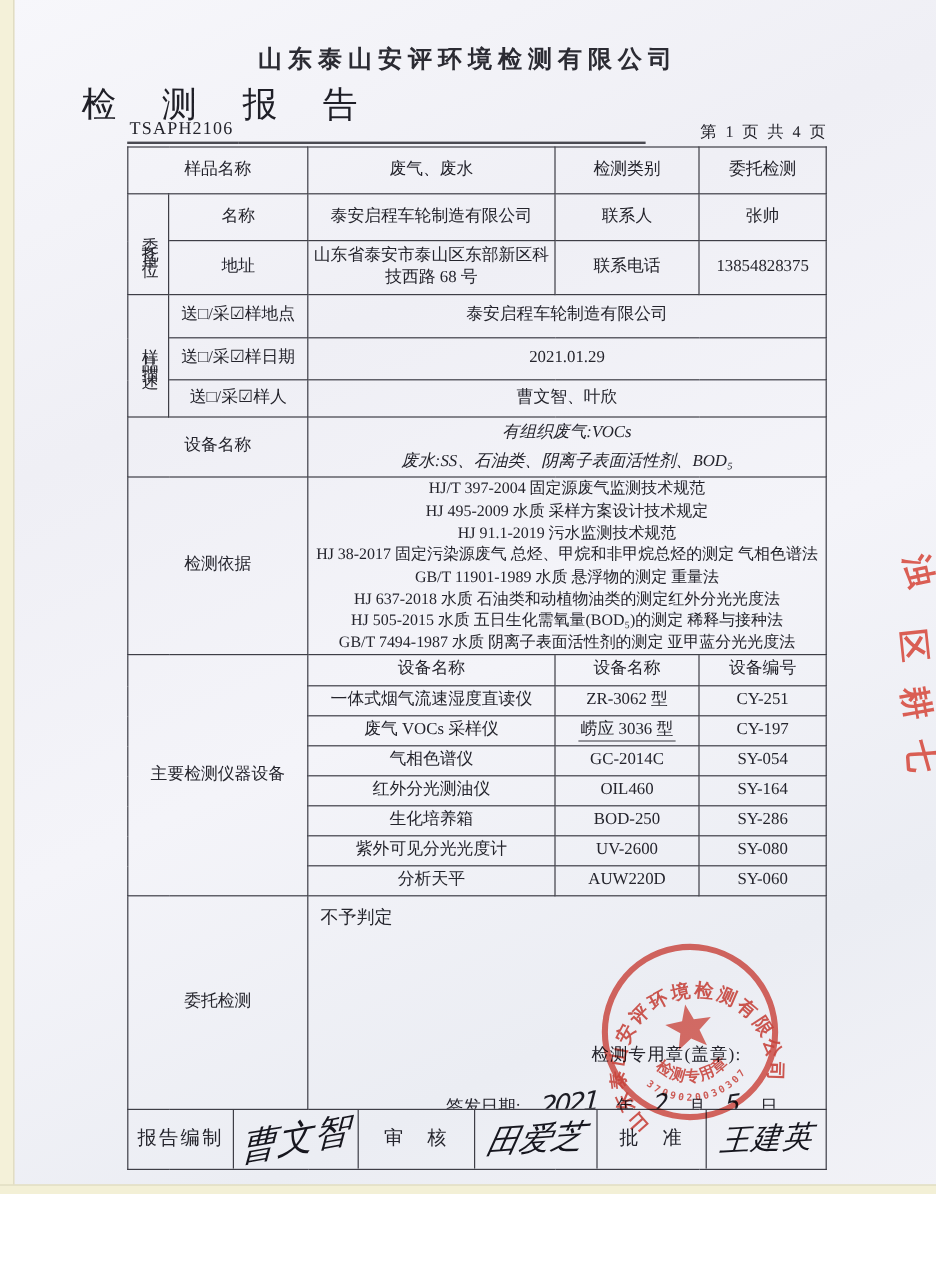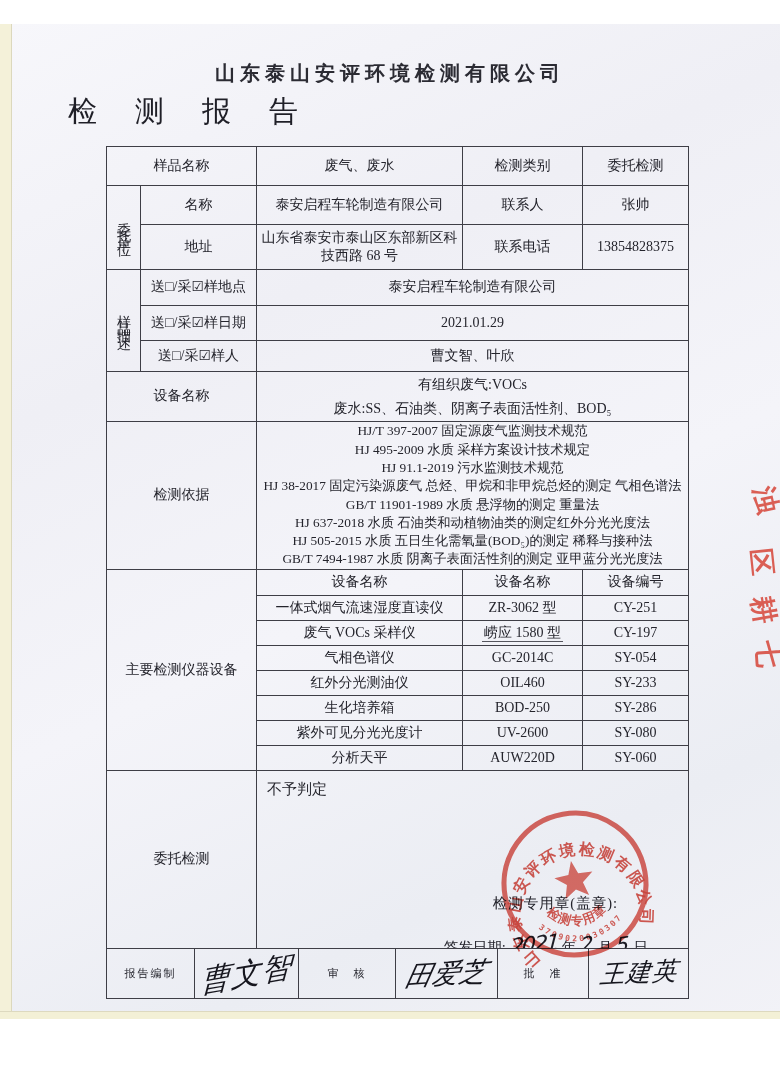--- a/index.html
+++ b/index.html
@@ -1,20 +1,20 @@
 <!DOCTYPE html>
 <html><head>
 <meta charset="utf-8">
 <style>
   html,body{margin:0;padding:0;}
   body{width:780px;height:1073px;}
   .page{
     position:relative;width:780px;height:995px;overflow:hidden;
     background:linear-gradient(155deg,#f7f7fb 0%,#efeff5 30%,#f4f4f9 55%,#ebedf3 80%,#f2f2f7 100%);
-    font-family:"Liberation Serif","DejaVu Sans",serif;color:#24242c;margin-top:24px;
+    font-family:"Liberation Serif","DejaVu Sans",serif;color:#24242c;
   }
   .edge-left{position:absolute;left:0;top:0;width:11px;height:1073px;background:#f4f1d9;border-right:1px solid #dcd8bd;}
   .edge-bottom{position:absolute;left:0;bottom:0;width:780px;height:7px;background:#f3f0d6;border-top:1px solid #ddd9bf;}
   .speck{position:absolute;left:270px;top:1048px;width:4px;height:6px;background:#8a4a1f;border-radius:50%;opacity:.8;}
 
   .company-title{
     position:absolute;left:0;top:36px;width:780px;text-align:center;
     font-size:20px;font-weight:600;letter-spacing:5px;color:#2b2b33;
   }
   .report-title{
@@ -38,42 +38,42 @@
     font-size:14px;padding:0 2px;line-height:1.3;color:#24242c;
     overflow:hidden;
   }
   td.vert{
     font-size:14.5px;letter-spacing:2px;padding:0;
   }
   td.vert span{writing-mode:vertical-rl;text-orientation:upright;letter-spacing:7px;}
   td.lft{text-align:left;padding-left:7px;}
   .two-line{line-height:1.55;}
   .basis-line{font-size:13.3px;line-height:18.3px;white-space:nowrap;}
-  .items-line{font-size:14px;line-height:24px;white-space:nowrap;}
+  .items-line{font-size:14px;line-height:24px;white-space:nowrap;font-style:italic;}
   .u-line{border-bottom:1px solid #55555d;padding:0 2px 1px 2px;}
   .small-cells{font-size:13.5px;}
 
   
   td.conclusion{position:relative;vertical-align:top;text-align:left;}
   .concl-text{position:absolute;left:10px;top:9px;font-size:15px;}
   .seal-line{position:absolute;right:70px;top:123px;font-size:14.5px;letter-spacing:1px;}
-  .issue-line{position:absolute;right:40px;top:160px;font-size:14.5px;display:flex;align-items:baseline;gap:4px;}
+  .issue-line{position:absolute;right:40px;top:160px;font-size:14.5px;display:flex;align-items:baseline;gap:16px;}
   .hand{
     font-family:"DejaVu Sans",sans-serif;font-style:italic;color:#1c1c24;
     display:inline-block;
   }
   .hand-year{font-size:22px;transform:rotate(-6deg) skewX(-10deg);letter-spacing:-2px;}
   .hand-month{font-size:21px;transform:rotate(-12deg) skewX(-14deg);}
   .hand-day{font-size:21px;transform:rotate(-8deg) skewX(-10deg);}
 
   
   .signoff{display:flex;width:100%;height:49px;}
   .so-cell{border-left:1.5px solid #3e3e46;display:flex;align-items:center;justify-content:center;height:100%;box-sizing:border-box;}
   .so-cell:first-child{border-left:none;}
-  .so-label{font-size:11px;letter-spacing:2px;}
+  .so-label{font-size:16px;letter-spacing:2px;}
   .sig{
     font-family:"DejaVu Sans",sans-serif;font-style:italic;color:#16161e;
     white-space:nowrap;
   }
   .sig-1{font-size:30px;transform:rotate(-10deg) skewX(-12deg);letter-spacing:1px;}
   .sig-2{font-size:27px;transform:rotate(-4deg) skewX(-16deg);letter-spacing:0px;}
   .sig-3{font-size:25px;transform:rotate(-3deg) skewX(-8deg);letter-spacing:1px;}
 
   
   .stamp{position:absolute;left:499px;top:784px;width:152px;height:152px;z-index:5;pointer-events:none;
@@ -91,20 +91,25 @@
 <body>
 
 <div class="page">
   <div class="edge-left"></div>
   <div class="edge-bottom"></div>
   <div class="speck"></div>
 
   <div class="company-title">山东泰山安评环境检测有限公司</div>
   <div class="report-title">检测报告</div>
 
+  <div class="subheader">
+    <span class="report-no">TSAPH2106</span>
+    <span class="sub-filler"></span>
+    <span class="page-info">第 1 页 共 4 页</span>
+  </div>
 
   <table class="main">
     <colgroup>
       <col style="width:34px">
         <col style="width:116px">
         <col style="width:206px">
       <col style="width:120px">
         <col style="width:106px">
     </colgroup>
     <tbody>
@@ -143,21 +148,21 @@
       <tr>
         <td colspan="2" style="height:49px">设备名称</td>
         <td colspan="3" class="lft">
           <div class="items-line">有组织废气:VOCs</div>
           <div class="items-line">废水:SS、石油类、阴离子表面活性剂、BOD₅</div>
         </td>
       </tr>
       <tr>
         <td colspan="2" style="height:147px">检测依据</td>
         <td colspan="3" class="lft">
-          <div class="basis-line">HJ/T 397-2007  固定源废气监测技术规范</div>
+          <div class="basis-line">HJ/T 397-2004  固定源废气监测技术规范</div>
           <div class="basis-line">HJ 495-2009  水质  采样方案设计技术规定</div>
           <div class="basis-line">HJ 91.1-2019  污水监测技术规范</div>
           <div class="basis-line">HJ 38-2017  固定污染源废气  总烃、甲烷和非甲烷总烃的测定  气相色谱法</div>
           <div class="basis-line">GB/T 11901-1989  水质  悬浮物的测定  重量法</div>
           <div class="basis-line">HJ 637-2018  水质  石油类和动植物油类的测定红外分光光度法</div>
           <div class="basis-line">HJ 505-2015  水质  五日生化需氧量(BOD₅)的测定  稀释与接种法</div>
           <div class="basis-line">GB/T 7494-1987  水质  阴离子表面活性剂的测定  亚甲蓝分光光度法</div>
         </td>
       </tr>
       <tr class="small-cells">
@@ -166,32 +171,32 @@
         <td>设备名称</td>
         <td>设备编号</td>
       </tr>
       <tr class="small-cells">
         <td style="height:24px">一体式烟气流速湿度直读仪</td>
         <td>ZR-3062 型</td>
         <td>CY-251</td>
       </tr>
       <tr class="small-cells">
         <td style="height:24px">废气 VOCs 采样仪</td>
-        <td><span class="u-line">崂应 1580 型</span></td>
+        <td><span class="u-line">崂应 3036 型</span></td>
         <td>CY-197</td>
       </tr>
       <tr class="small-cells">
         <td style="height:24px">气相色谱仪</td>
         <td>GC-2014C</td>
         <td>SY-054</td>
       </tr>
       <tr class="small-cells">
         <td style="height:24px">红外分光测油仪</td>
         <td>OIL460</td>
-        <td>SY-233</td>
+        <td>SY-164</td>
       </tr>
       <tr class="small-cells">
         <td style="height:24px">生化培养箱</td>
         <td>BOD-250</td>
         <td>SY-286</td>
       </tr>
       <tr class="small-cells">
         <td style="height:24px">紫外可见分光光度计</td>
         <td>UV-2600</td>
         <td>SY-080</td>

